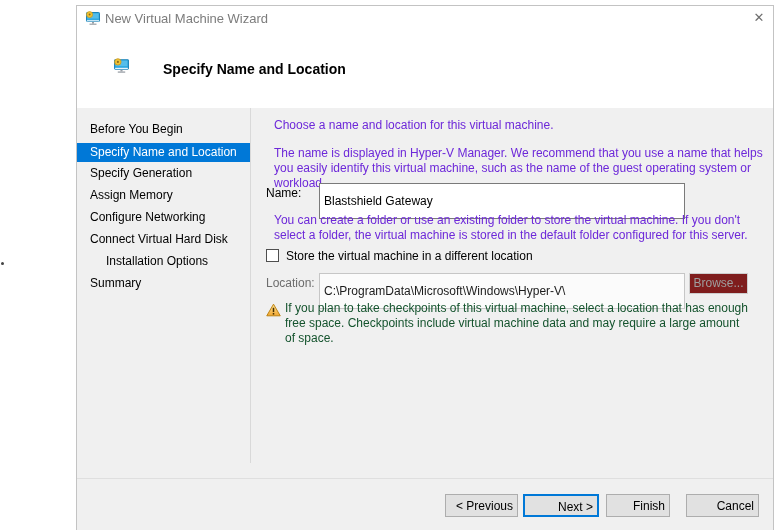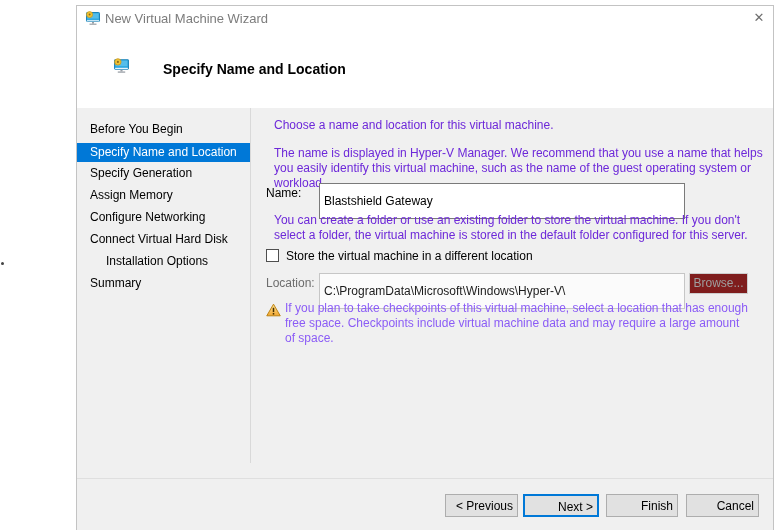--- a/index.html
+++ b/index.html
@@ -51,31 +51,31 @@
 
   .loc-row { position: absolute; left: 0; top: 165px; width: 494px; height: 21px; }
   .loc-label { position: absolute; left: 0; top: 0; width: 53px; line-height: 21px; color: #6d6d6d; }
   .text-input.disabled { left: 53px; background: #fbfbfb; border: 1px solid #c6c6c6; color: #1c1c1c; }
   .browse-btn { position: absolute; left: 423px; top: 0; width: 59px; height: 21px; background: #7f1d1d;
                 border: 1px solid #cecece; color: #9e9e9e; font-family: "Liberation Sans", "DejaVu Sans", sans-serif;
                 font-size: 12px; text-align: center; line-height: 19px; }
 
   .warn-row { position: absolute; left: 0; top: 193px; width: 492px; }
   .warn-icon { position: absolute; left: 0; top: 2px; width: 15px; height: 14px; }
-  .warn-text { position: absolute; left: 19px; top: 0; width: 466px; line-height: 15px; color: #8b5cf6; }
+  .warn-text { position: absolute; left: 19px; top: 0; width: 466px; line-height: 15px; color: #14532d; }
 
   
   .footer-sep { position: absolute; left: 0; top: 472px; width: 100%; height: 1px; background: #dfdfdf; }
   .footer { position: absolute; left: 0; top: 473px; width: 100%; height: 52px; background: #f0f0f0; }
   .btn { position: absolute; top: 15px; height: 23px; background: #e1e1e1; border: 1px solid #adadad;
          font-family: "Liberation Sans", "DejaVu Sans", sans-serif; font-size: 12px; color: #000;
          text-align: right; padding: 4px; }
   .btn-previous { left: 368px; width: 73px; }
   .btn-next { left: 446px; width: 76px; border: 2px solid #0078d7; }
-  .btn-finish { left: 529px; width: 72px; }
+  .btn-finish { left: 529px; width: 64px; }
   .btn-cancel { left: 609px; width: 73px; }
 </style>
 </head>
 <body>
 
 <div class="artifact-dot"></div>
 
 <div class="window">
 
   <div class="titlebar">

